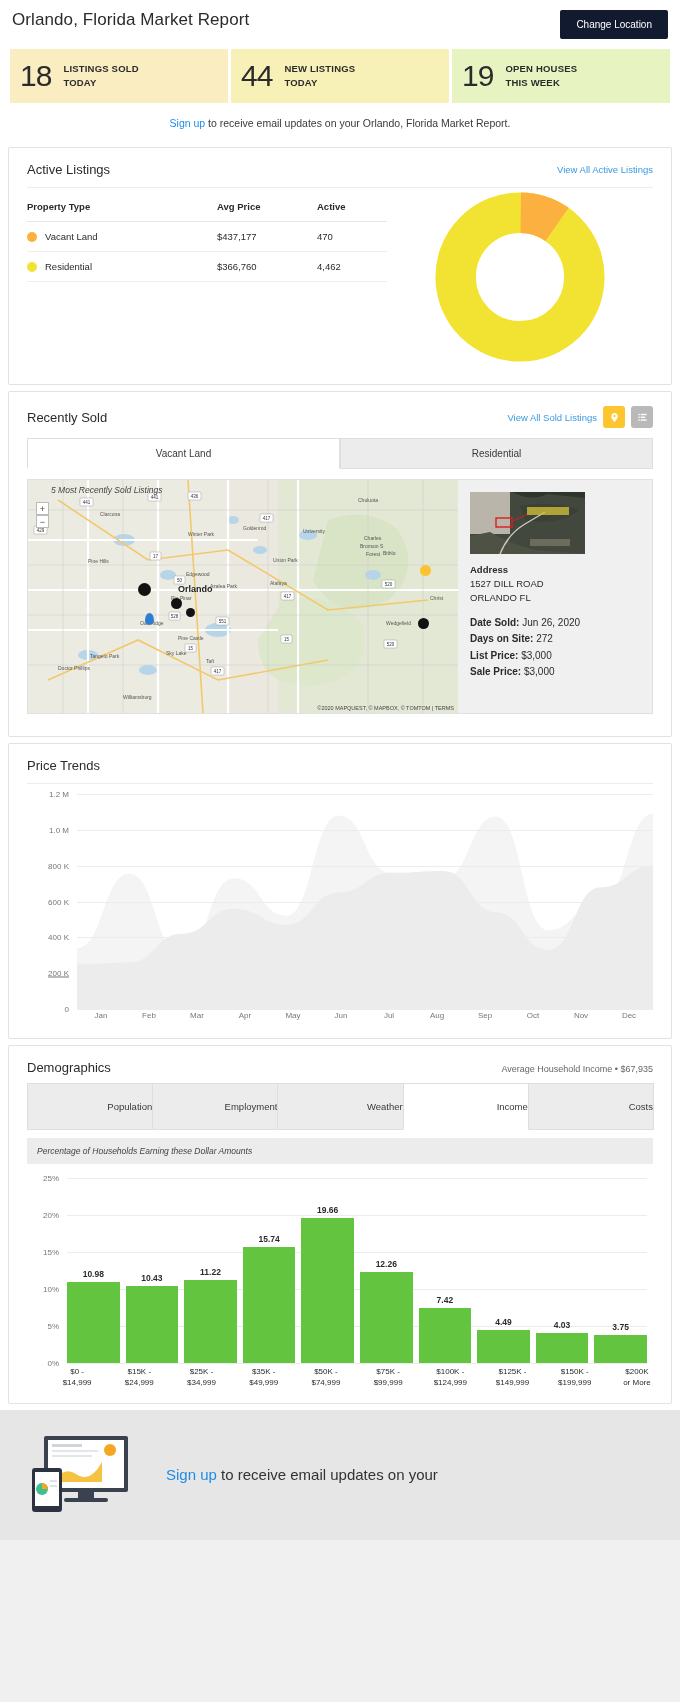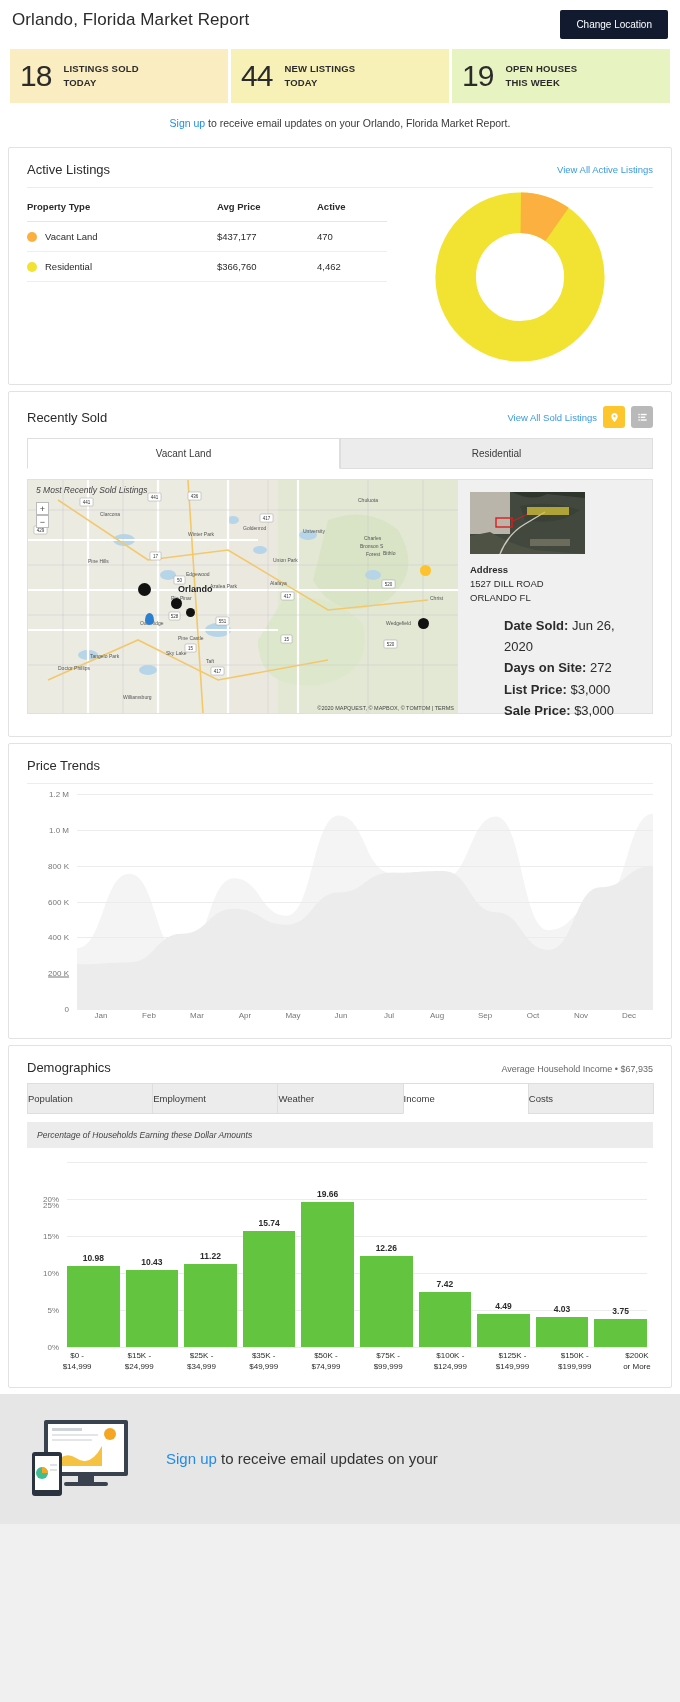--- a/index.html
+++ b/index.html
@@ -53,48 +53,48 @@
     justify-content: center; cursor: pointer; border: none; }
   .icon-btn.on { background: #fdc62e; }
   .icon-btn.off { background: #b9b9b9; }
   .tabs2 { display: flex; padding: 0 18px; gap: 0; }
   .tab2 { flex: 1; text-align: center; font-size: 10px; padding: 9px 0; border: 1px solid #dedede;
     cursor: pointer; color: #3a3a3a; }
   .tab2.active { background: #fff; border-bottom-color: #fff; }
   .tab2.inactive { background: #ececec; }
   .map-area { margin: 10px 18px 22px 18px; display: flex; border: 1px solid #e0e0e0; height: 235px; position: relative; }
   .map-left { width: 430px; position: relative; overflow: hidden; background: #e9eadf; }
-  .map-cap { position: absolute; top: 5px; left: 8px; font-size: 8.5px; font-style: italic; color: #444; z-index: 6; }
+  .map-cap { position: absolute; top: 5px; left: 23px; font-size: 8.5px; font-style: italic; color: #444; z-index: 6; }
   .map-ctl { position: absolute; left: 8px; top: 22px; z-index: 6; }
   .map-ctl div { width: 13px; height: 13px; background: #fff; border: 1px solid #bbb; font-size: 9px;
     line-height: 12px; text-align: center; cursor: pointer; color:#444;}
   .map-attrib { position: absolute; right: 4px; bottom: 2px; font-size: 5.5px; color: #444; z-index: 6; }
   .mk { position: absolute; border-radius: 50%; background: #111; }
   .mk.y { background: #fcc230; }
   .mk.b { background: #2c7fd0; width: 9px; height: 12px; border-radius: 50% 50% 50% 50%/60% 60% 40% 40%; }
   .map-right { flex: 1; background: #f0f0f0; padding: 12px 12px; }
   .thumb { width: 115px; height: 62px; background: #3b4038; position: relative; overflow: hidden; margin-bottom: 10px; }
   .det-h { font-size: 9.5px; font-weight: bold; margin-bottom: 2px; }
   .det-l { font-size: 9.5px; line-height: 1.5; }
-  .det-b { font-size: 13px; line-height: 1.65; margin-top: 9px; margin-left: 34px; }
+  .det-b { font-size: 10px; line-height: 1.65; margin-top: 9px; }
   .det-b b { font-weight: bold; }
 
   
   .pt-body { padding: 10px 18px 18px 18px; }
   .pt-chart { position: relative; height: 215px; }
   .ytick { position: absolute; left: 0; font-size: 8px; color: #777; transform: translateY(-50%); width: 42px; text-align: right; }
   .gl { position: absolute; left: 50px; right: 0; height: 1px; background: #ececec; }
   .xrow { display: flex; margin-left: 50px; margin-top: 2px; }
   .xrow span { flex: 1; text-align: center; font-size: 8px; color: #777; }
 
   
   .dm-head { display: flex; align-items: baseline; justify-content: space-between; padding: 14px 18px 8px 18px; }
   .dm-sub { font-size: 9px; color: #666; }
   .tabs5 { display: flex; padding: 0 18px; }
-  .tab5 { flex: 1; text-align: left; font-size: 9.5px; padding: 9px 0; border: 1px solid #dedede;
+  .tab5 { flex: 1; text-align: right; font-size: 9.5px; padding: 17px 0; border: 1px solid #dedede;
     cursor: pointer; background: #ececec; color: #3a3a3a; margin-right: -1px; }
   .tab5.active { background: #fff; border-bottom-color: #fff; }
   .dm-caption { margin: 8px 18px 8px 18px; background: #ececec; padding: 8px 10px; font-size: 8.5px;
     font-style: italic; color: #444; }
   .bar-chart { position: relative; height: 185px; margin: 14px 18px 0 18px; }
   .bars { position: absolute; left: 40px; right: 6px; top: 0; bottom: 0; display: flex; align-items: flex-end; gap: 6px; }
   .barcol { flex: 1; display: flex; flex-direction: column; justify-content: flex-end; align-items: center; height: 100%; }
   .barval { font-size: 8.5px; font-weight: bold; margin-bottom: 3px; }
   .bar { width: 100%; background: #63c440; }
   .bx { display: flex; margin-left: 40px; margin-right: 6px; margin-top: 4px; gap: 6px; }
@@ -419,21 +419,21 @@
           <div class="ytick" style="top: 185px; width: 32px;">0%</div>
           <div class="gl" style="top: 185px; left: 40px; right: 6px;"></div>
           <div class="ytick" style="top: 148px; width: 32px;">5%</div>
           <div class="gl" style="top: 148px; left: 40px; right: 6px;"></div>
           <div class="ytick" style="top: 111px; width: 32px;">10%</div>
           <div class="gl" style="top: 111px; left: 40px; right: 6px;"></div>
           <div class="ytick" style="top: 74px; width: 32px;">15%</div>
           <div class="gl" style="top: 74px; left: 40px; right: 6px;"></div>
           <div class="ytick" style="top: 37px; width: 32px;">20%</div>
           <div class="gl" style="top: 37px; left: 40px; right: 6px;"></div>
-          <div class="ytick" style="top: 0px; width: 32px; margin-top: 43px;">25%</div>
+          <div class="ytick" style="top: 0px; width: 32px;">25%</div>
           <div class="gl" style="top: 0px; left: 40px; right: 6px;"></div>
         </div>
       <div class="bars" id="bars">
           <div class="barcol">
             <div class="barval">10.98</div>
             <div class="bar" style="height: 81.252px; background: rgb(99, 196, 64);"></div>
           </div>
           <div class="barcol">
             <div class="barval">10.43</div>
             <div class="bar" style="height: 77.182px; background: rgb(99, 196, 64);"></div>

